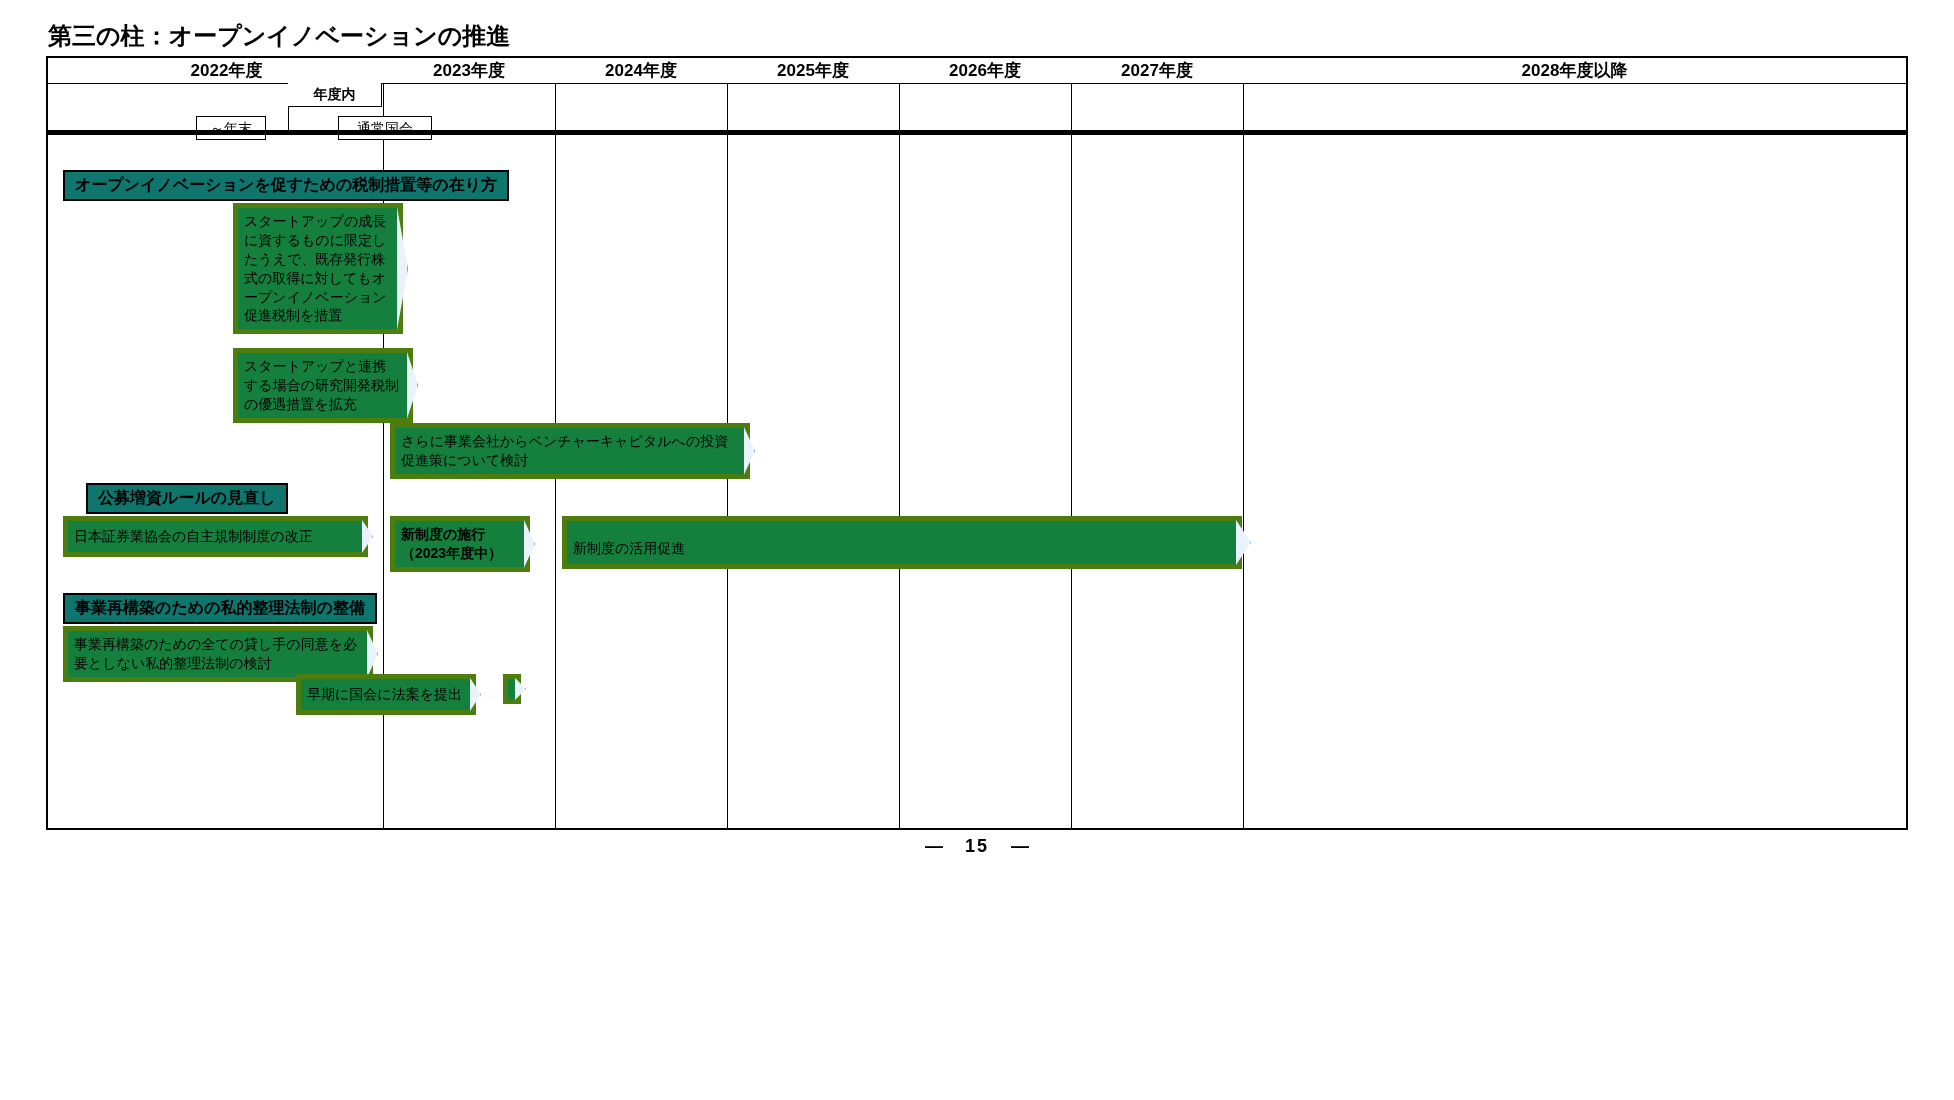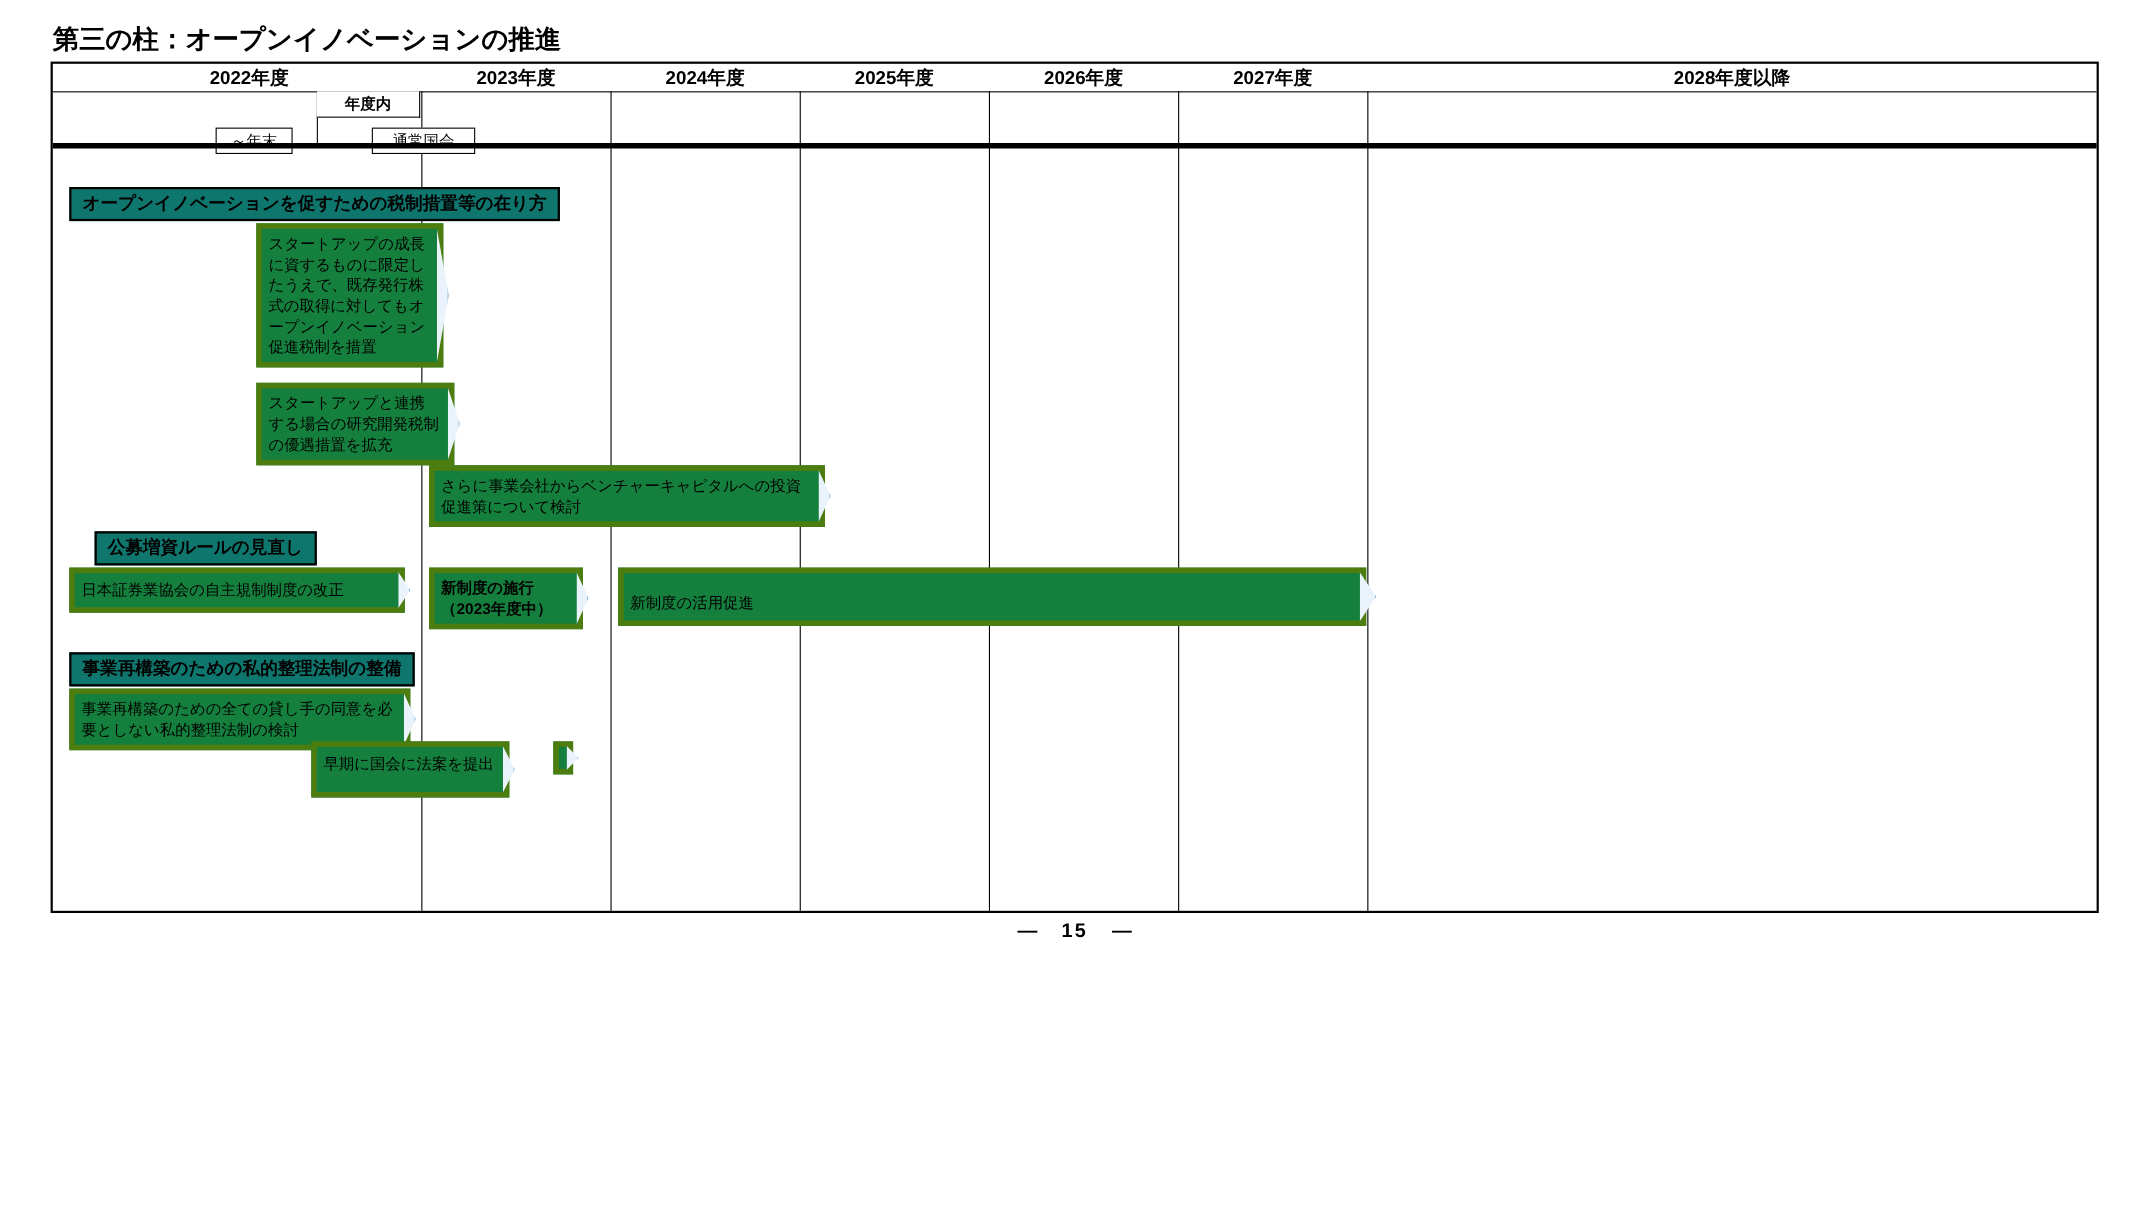--- a/index.html
+++ b/index.html
@@ -148,20 +148,20 @@
 
   <div class="cat-box" style="left:6px; top:425px;margin-left:32px;">公募増資ルールの見直し</div>
 
   <div class="tag small" style="left:15px; top:458px; width:305px; padding-top:6px; padding-bottom:6px;">日本証券業協会の自主規制制度の改正</div>
   <div class="tag small" style="left:342px; top:458px; width:140px;font-weight:bold;">新制度の施行（2023年度中）</div>
   <div class="tag" style="left:514px; top:458px; width:680px; padding-top:18px; padding-bottom:6px;">新制度の活用促進</div>
 
   <div class="cat-box" style="left:15px; top:535px;">事業再構築のための私的整理法制の整備</div>
 
   <div class="tag small" style="left:15px; top:568px; width:310px;">事業再構築のための全ての貸し手の同意を必要としない私的整理法制の検討</div>
-  <div class="tag small" style="left:235px; top:616px; width:180px; padding-top:6px; padding-bottom:16px;">早期に国会に法案を提出</div>
+  <div class="tag small" style="left:248px; top:616px; width:180px; padding-top:6px; padding-bottom:6px;">早期に国会に法案を提出</div>
   <div class="tag small empty" style="left:455px; top:616px; width:18px; height:30px;"></div>
 
 </div>
 
 <div class="page-num">
   <span class="dash">―</span><span>15</span><span class="dash">―</span>
 </div>
 
 </body></html>

